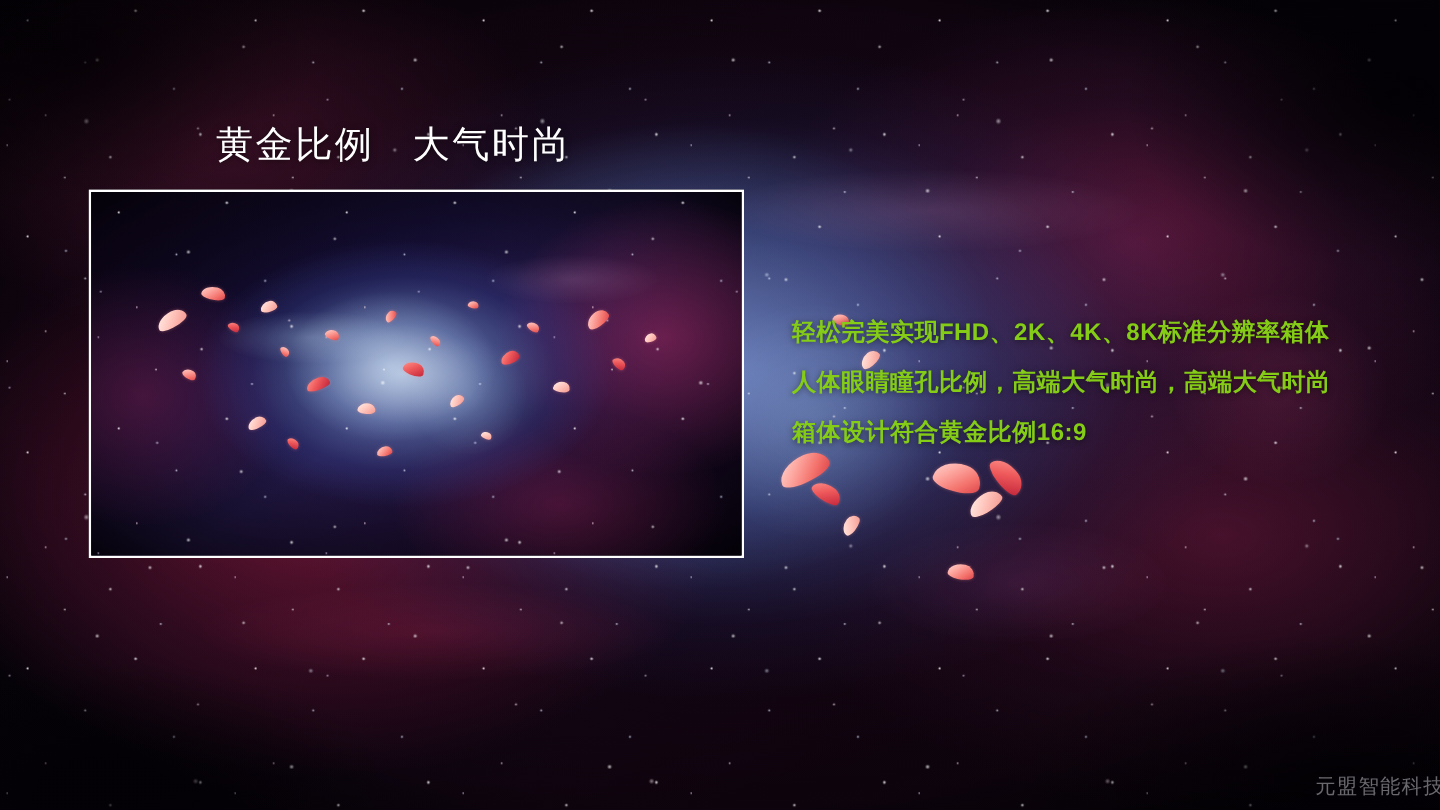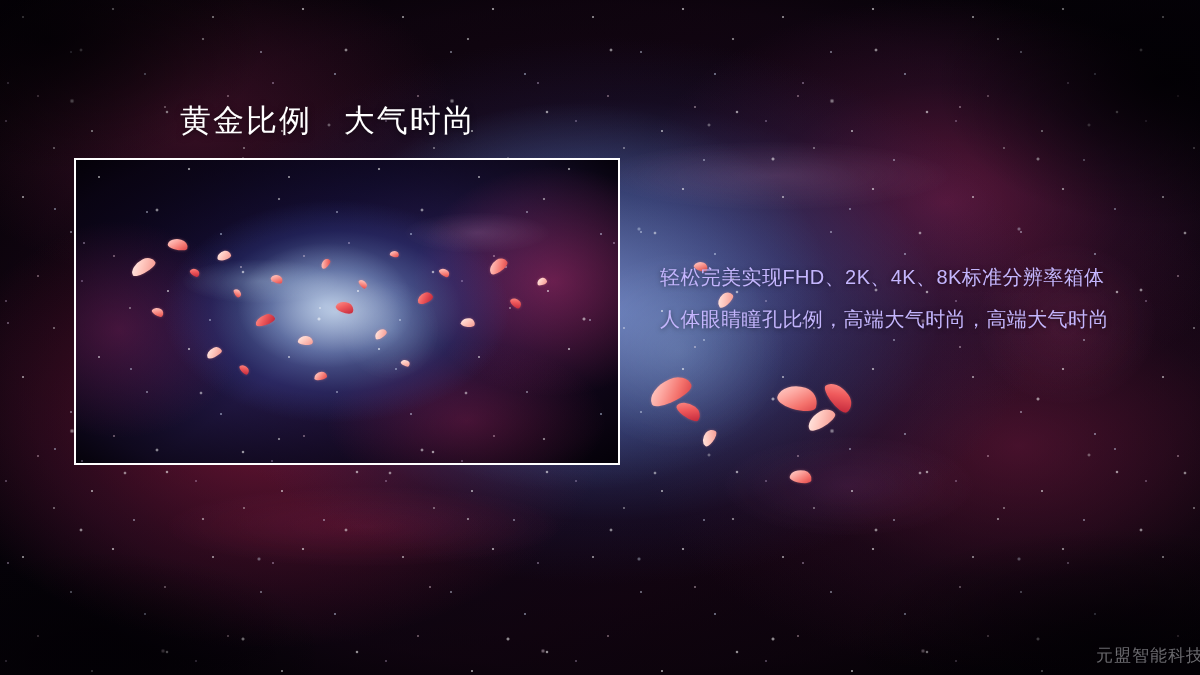--- a/index.html
+++ b/index.html
@@ -170,26 +170,27 @@
   }
 
   
   #body-copy {
     position: absolute;
     left: 660px;
     top: 256px;
     width: 530px;
   }
   .copy-line {
-    color: #c4b5fd;
+    color: #84cc16;
     font-size: 20px;
     line-height: 42px;
     letter-spacing: 0.4px;
     white-space: nowrap;
     text-shadow: 0 1px 5px rgba(0,0,0,0.5);
+    font-weight: bold;
   }
 
   
   #watermark {
     position: absolute;
     right: 8px;
     bottom: 8px;
     color: rgba(190,190,195,0.55);
     font-size: 17px;
     letter-spacing: 1px;
@@ -254,17 +255,18 @@
         <div class="petal pale" style="left: 24%; top: 62%; width: 16px; height: 9px; transform: rotate(-24deg);"></div>
         <div class="petal deep" style="left: 30%; top: 68%; width: 11px; height: 7px; transform: rotate(52deg);"></div>
         <div class="petal" style="left: 44%; top: 70%; width: 13px; height: 8px; transform: rotate(-8deg);"></div>
         <div class="petal pale" style="left: 60%; top: 66%; width: 9px; height: 6px; transform: rotate(28deg);"></div>
       </div>
   </div>
 
   <div id="body-copy">
     <div class="copy-line">轻松完美实现FHD、2K、4K、8K标准分辨率箱体</div>
     <div class="copy-line">人体眼睛瞳孔比例，高端大气时尚，高端大气时尚</div>
+    <div class="copy-line">箱体设计符合黄金比例16:9</div>
   </div>
 
   <div id="watermark">元盟智能科技</div>
 
 </div>
 
 </body></html>

